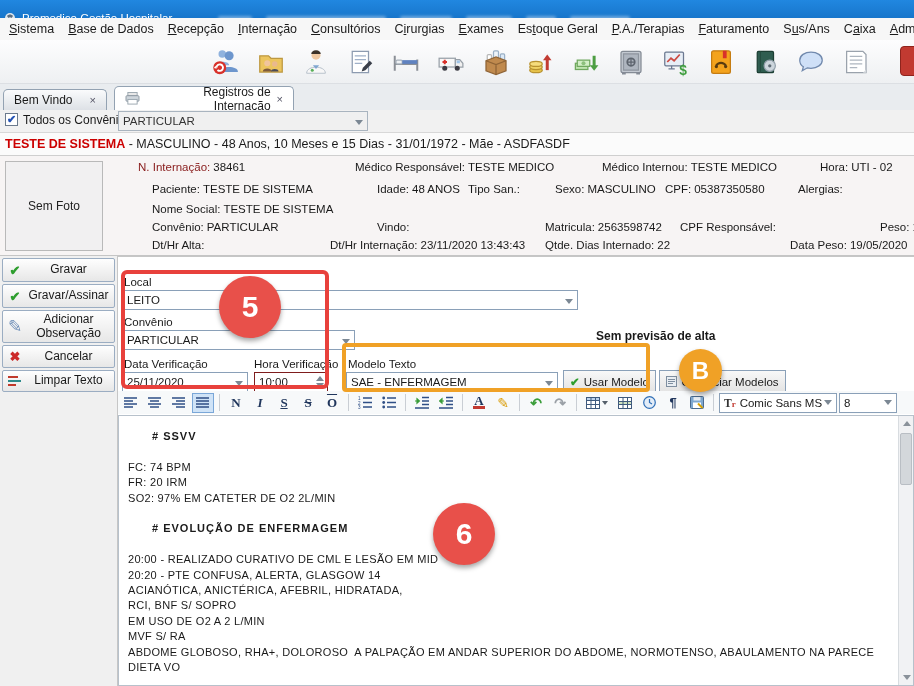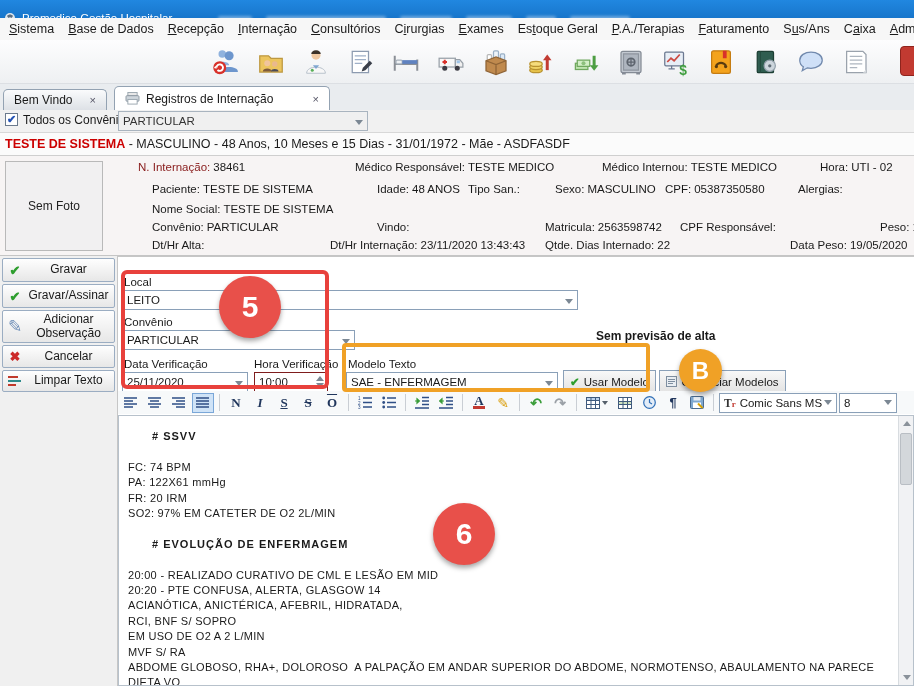--- a/index.html
+++ b/index.html
@@ -23,21 +23,21 @@
     background:linear-gradient(#fdfdfe,#eef0f2); border-bottom:1px solid #dcdfe3; display:flex; align-items:center; gap:9px; padding-left:208px; overflow:hidden; }
   .tbico { width:36px; height:38px; display:flex; align-items:center; justify-content:center; flex:0 0 auto; }
   .tbico svg { width:30px; height:30px; }
   .tbico-partial { position:absolute; right:-10px; top:6px; width:24px; height:30px; background:#c23a31; border-radius:4px; border:1px solid #8f241d; }
 
   
   .tabstrip { position:absolute; left:0; top:84px; width:914px; height:26px; background:#e9ecef; }
   .tab { position:absolute; bottom:0; height:23px; display:flex; align-items:center; gap:6px; padding:0 10px;
     border:1px solid #93a2b2; border-bottom:none; border-radius:5px 5px 0 0; font-size:12px; }
   .tab.inactive { left:3px; width:104px; background:linear-gradient(#fafbfc,#dde1e6); height:21px;padding-left:10px; }
-  .tab.active { left:114px; width:216px; background:#fff; height:24px;text-align:right; }
+  .tab.active { left:114px; width:180px; background:#fff; height:24px;text-align:right; }
   .tab .x { color:#556; font-size:11px; margin-left:auto; }
   .tab .printer { display:inline-flex; }
 
   
   .filterrow { position:absolute; left:0; top:110px; width:914px; height:22px; background:#f1f1f1; }
   .cb { position:absolute; left:5px; top:3px; width:13px; height:13px; background:#fff; border:1px solid #6b7a8d; font-size:11px; line-height:11px; text-align:center; color:#2553b4; font-weight:bold; }
   .cb-label { position:absolute; left:23px; top:3px; font-size:12px; }
   .dd { position:absolute; background:#fff; border:1px solid #8aa0b8; height:20px; font-size:11.5px; line-height:18px; padding:0 18px 0 4px; white-space:nowrap; overflow:hidden; }
   .dd .arr { position:absolute; right:4px; top:8px; width:0; height:0; border-left:4px solid transparent; border-right:4px solid transparent; border-top:5px solid #7c8894; }
   .dd.disabled { background:#f0f0f0; border-color:#a9b4bf; color:#333; }
@@ -519,21 +519,20 @@
   <div class="combo size">
     <span>8</span>
     <span class="chev"></span>
   </div>
 </div>
 
 <div class="textarea">
   <div class="line bold"># SSVV</div>
   <div class="line"></div>
   <div class="line">FC: 74 BPM</div>
-  <div class="line">PA: 122X61 mmHg</div>
   <div class="line">FR: 20 IRM</div>
   <div class="line">SO2: 97% EM CATETER DE O2 2L/MIN</div>
   <div class="line"></div>
   <div class="line bold"># EVOLUÇÃO DE ENFERMAGEM</div>
   <div class="line"></div>
   <div class="line">20:00 - REALIZADO CURATIVO DE CML E LESÃO EM MID</div>
   <div class="line">20:20 - PTE CONFUSA, ALERTA, GLASGOW 14</div>
   <div class="line">ACIANÓTICA, ANICTÉRICA, AFEBRIL, HIDRATADA,</div>
   <div class="line">RCI, BNF S/ SOPRO</div>
   <div class="line">EM USO DE O2 A 2 L/MIN</div>

